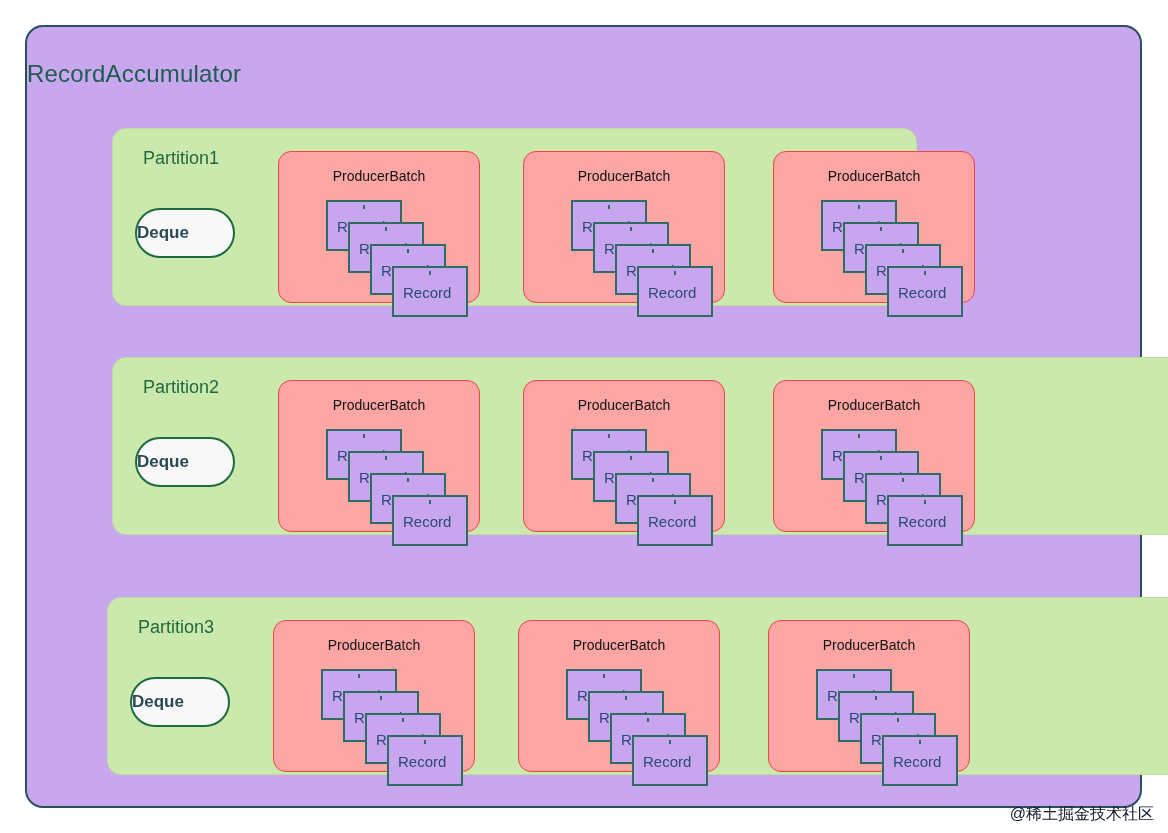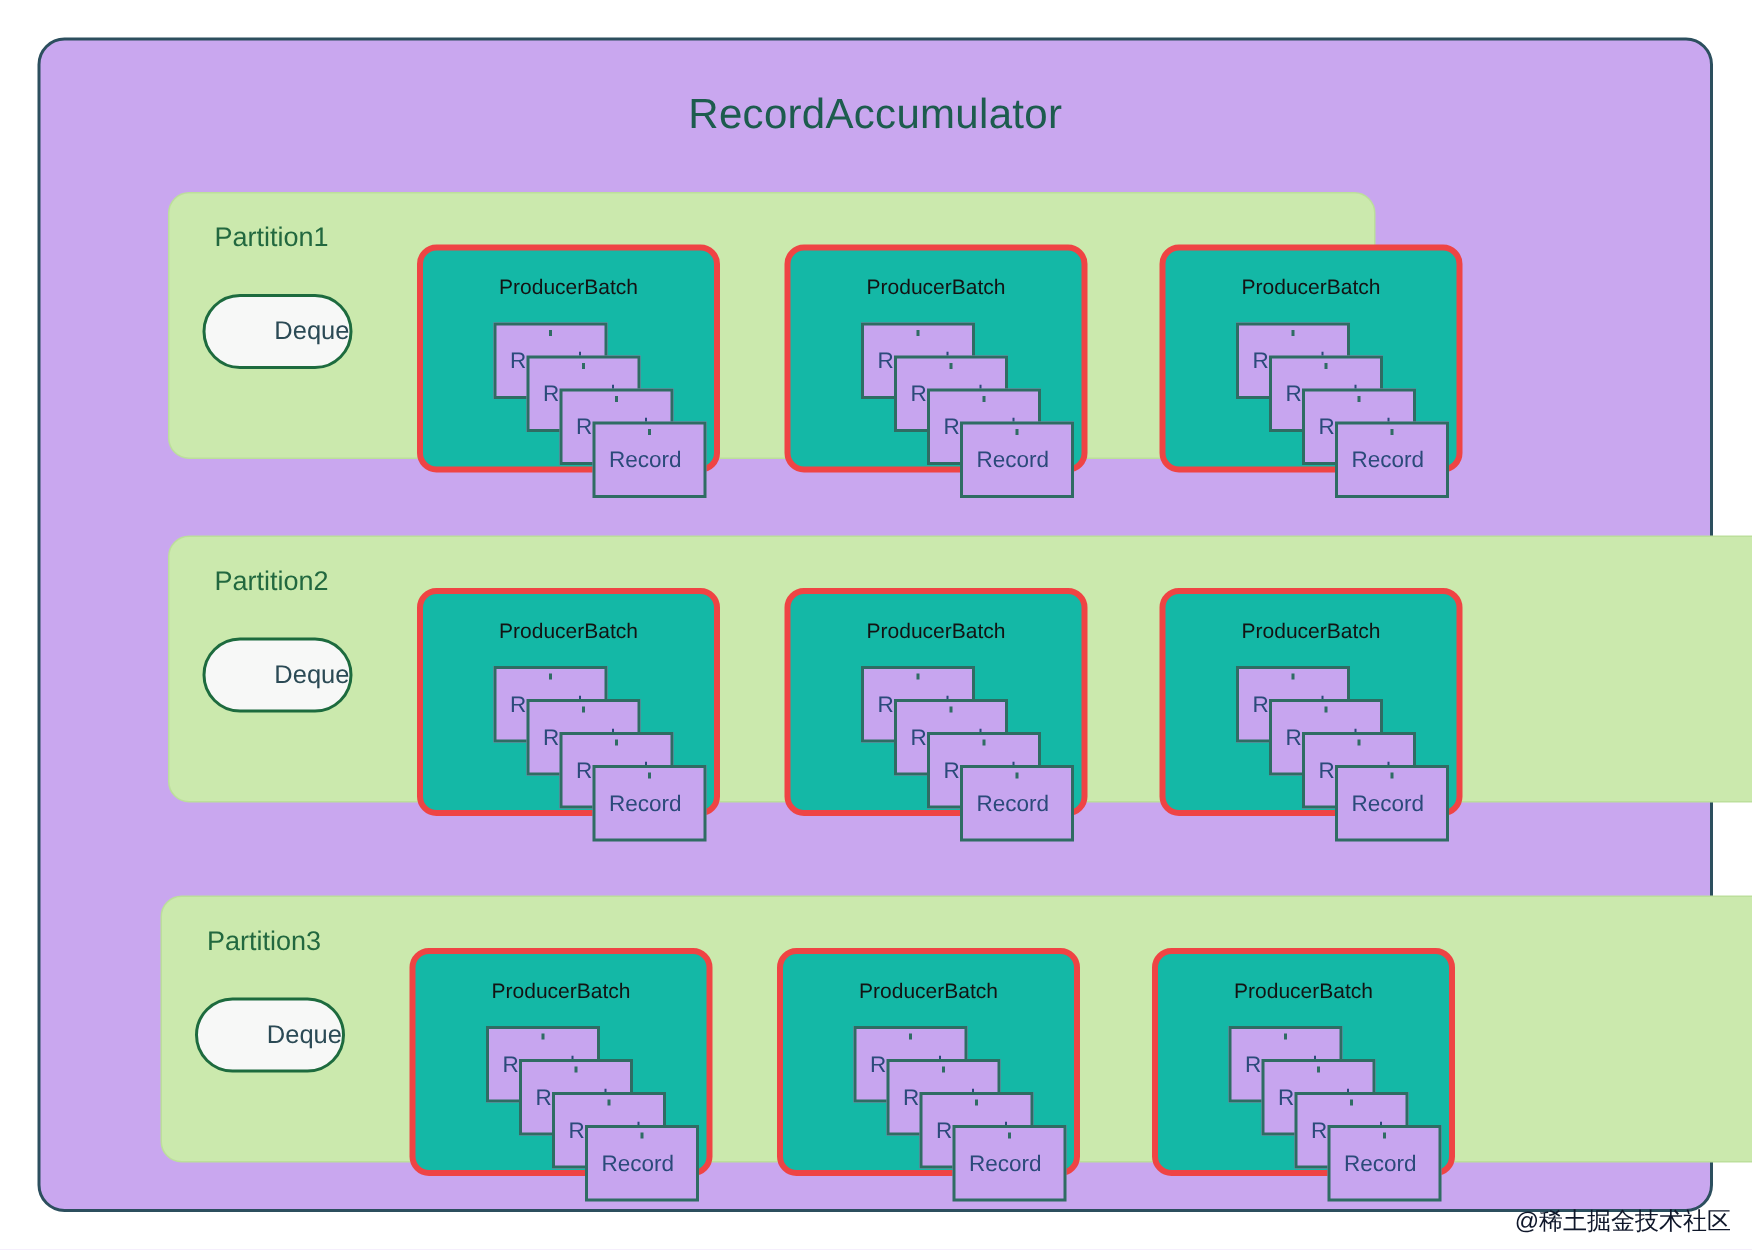--- a/index.html
+++ b/index.html
@@ -32,22 +32,22 @@
     background: #c9a7ef;
     border: 2px solid #2c4f5e;
     border-radius: 18px;
   }
 
   .accumulator-title {
     position: absolute;
     left: 0;
     top: 33px;
     width: 100%;
-    text-align: center;
-    font-size: 28px;
+    text-align: left;
+    font-size: 24px;
     color: #1d5c4e;
     letter-spacing: 0.2px;
     white-space: nowrap;
   }
 
   
   .partition {
     position: absolute;
     box-sizing: border-box;
     background: #cbe9ad;
@@ -64,43 +64,44 @@
     top: 19px;
     font-size: 18px;
     color: #22683f;
     white-space: nowrap;
   }
 
   
   .deque {
     position: absolute;
     left: 22px;
-    top: 67px;
+    top: 79px;
     width: 100px;
     height: 50px;
     box-sizing: border-box;
     background: #f7f8f7;
     border: 2px solid #1d6b3e;
     border-radius: 26px;
     display: flex;
     align-items: center;
-    justify-content: flex-end;
+    justify-content: flex-start;
     font-size: 17px;
     color: #2b4a55;
+    font-weight: bold;
   }
 
   
   .batch {
     position: absolute;
-    top: 34px;
+    top: 22px;
     width: 202px;
     height: 152px;
     box-sizing: border-box;
-    background: #14b8a6;
-    border: 4px solid #ef4444;
+    background: #fca5a5;
+    border: 1px solid #ef4444;
     border-radius: 13px;
   }
   .batch.b1 { left: 165px; }
   .batch.b2 { left: 410px; }
   .batch.b3 { left: 660px; }
 
   .batch-label {
     position: absolute;
     left: 0;
     top: 16px;

